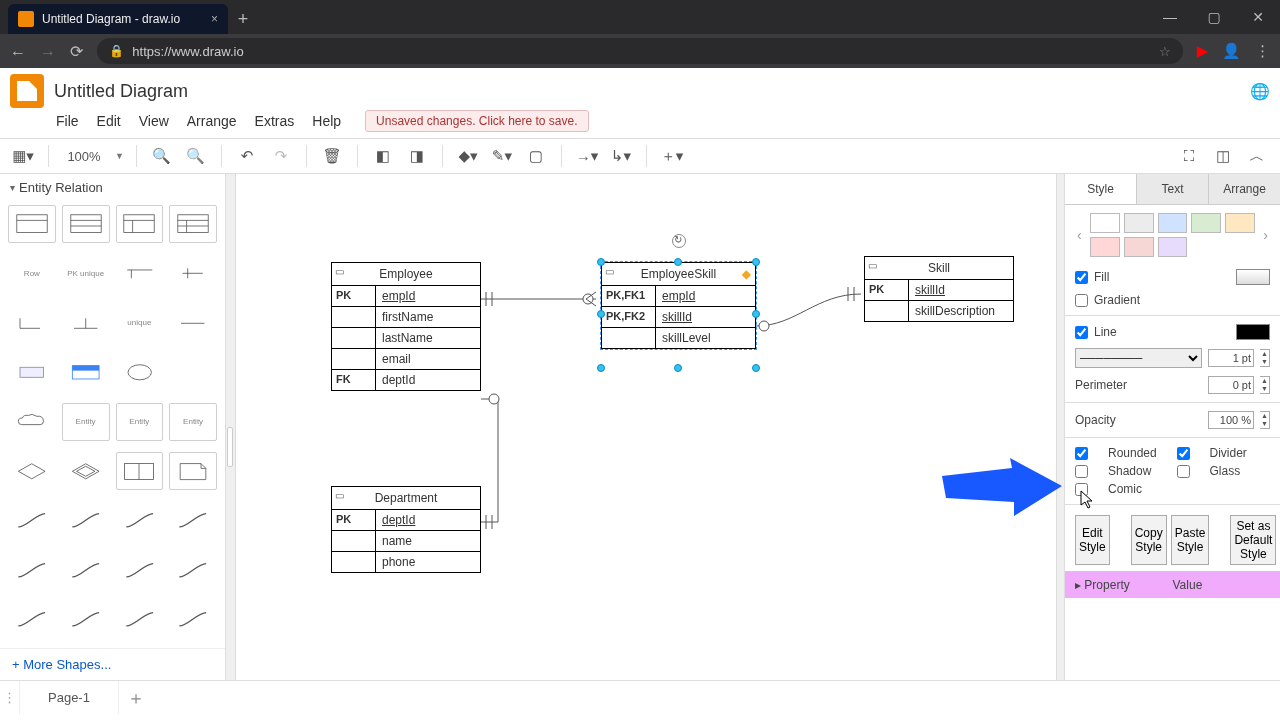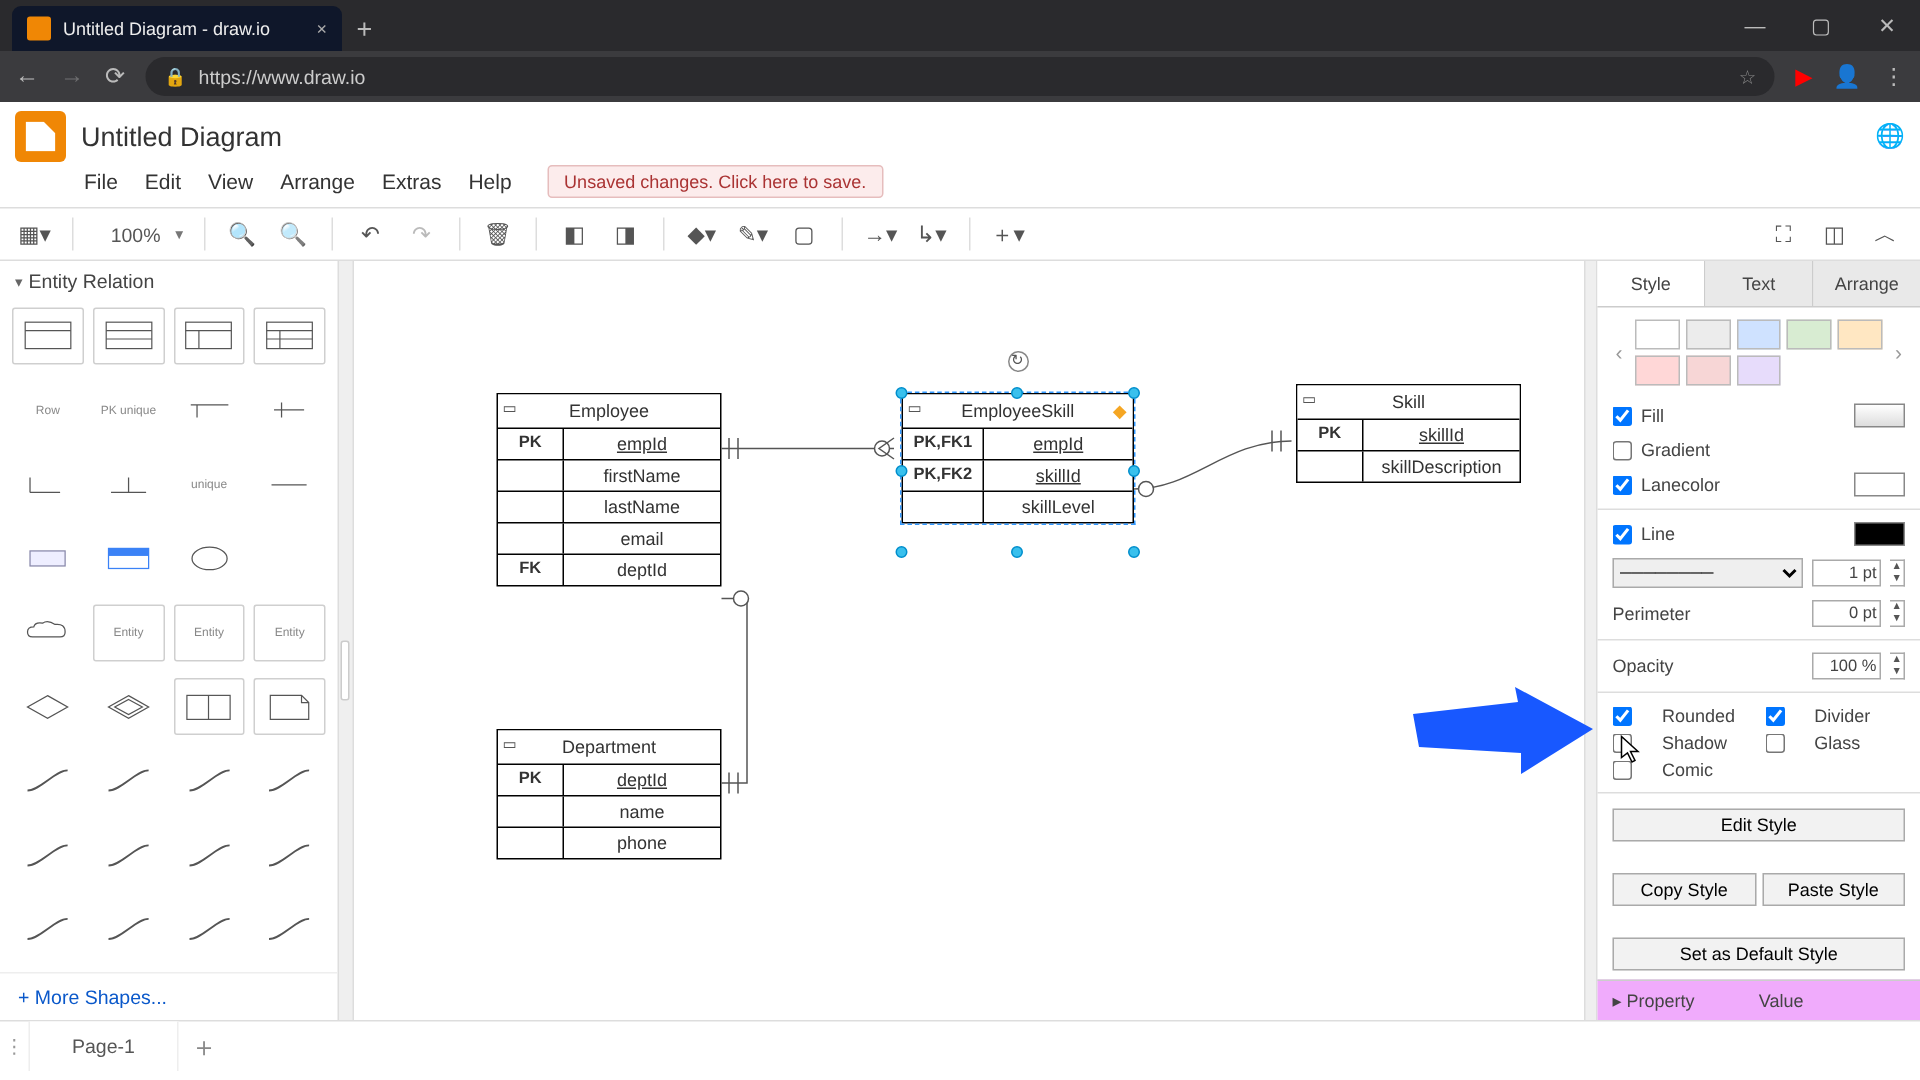--- a/index.html
+++ b/index.html
@@ -25,21 +25,21 @@
 .app-logo::after { content: ""; position: absolute; inset: 7px; background: #fff; clip-path: polygon(0 0, 60% 0, 100% 40%, 100% 100%, 0 100%); }
 .app-title { font-size: 18px; color: #333; }
 .globe { margin-left: auto; color: #888; font-size: 16px; }
 
 .menubar { display: flex; align-items: center; gap: 18px; padding: 0 12px 6px 56px; font-size: 14px; }
 .menubar .save-warn { border: 1px solid #e6bdbd; background: #fcecec; color: #a33; padding: 3px 10px; border-radius: 3px; font-size: 12px; margin-left: 6px; }
 
 .toolbar { border-top: 1px solid #ddd; border-bottom: 1px solid #ddd; height: 36px; display: flex; align-items: center; padding: 0 10px; gap: 8px; color: #555; }
 .toolbar .sep { width: 1px; height: 22px; background: #ddd; margin: 0 4px; }
 .toolbar .tbtn { width: 26px; height: 26px; display: flex; align-items: center; justify-content: center; font-size: 15px; }
-.toolbar .zoom { font-size: 13px; width: 46px; text-align: right; }
+.toolbar .zoom { font-size: 13px; width: 46px; text-align: center; }
 .toolbar .right-tools { margin-left: auto; display: flex; gap: 8px; }
 
 
 .workspace { display: flex; height: calc(720px - 34px - 34px - 44px - 32px - 36px - 34px); } 
 .workspace { height: 506px; }
 
 .sidebar { width: 226px; border-right: 1px solid #ddd; display: flex; flex-direction: column; }
 .sidebar-title { padding: 6px 10px; font-size: 13px; color: #444; display:flex; align-items:center; gap:4px;}
 .sidebar-title::before { content:"▾"; font-size:10px; color:#666;}
 .shape-grid { padding: 4px 8px; display: grid; grid-template-columns: repeat(4, 1fr); gap: 6px; overflow-y: auto; flex: 1; }
@@ -49,21 +49,21 @@
 .more-shapes { border-top: 1px solid #eee; padding: 8px 12px; color: #0a58ca; font-size: 13px; }
 
 .canvas-wrap { flex: 1; background: #efefef; position: relative; overflow: hidden; }
 .canvas-page { position: absolute; left: 10px; top: 0; width: 820px; height: 100%; background: #fff; box-shadow: 0 0 0 1px #ddd; }
 .canvas-handle { position:absolute; left:1px; top:50%; width:6px; height:40px; background:#fff; border:1px solid #ccc; border-radius:2px;}
 
 
 .ertable { position: absolute; border: 1px solid #000; background: #fff; font-size: 12px; }
 .ertable .thead { background:#fff; text-align:center; padding:4px; border-bottom:1px solid #000; font-weight:500; position:relative;}
 .ertable .thead .mini { position:absolute; left:3px; top:3px; font-size:10px; color:#555;}
-.ertable .trow { display:flex; border-bottom:1px solid #000;text-align:center; }
+.ertable .trow { display:flex; border-bottom:1px solid #000; }
 .ertable .trow:last-child{border-bottom:none;}
 .ertable .kcol { width:44px; border-right:1px solid #000; padding:3px 4px; font-weight:bold; font-size:11px;}
 .ertable .vcol { flex:1; padding:3px 6px; }
 .ertable.sel { outline: 1px dashed #3399ff; }
 .selhandle { position:absolute; width:8px; height:8px; background:#39c0ed; border:1px solid #008ecc; border-radius:50%;}
 .rotate-handle{position:absolute; width:14px; height:14px; border:1px solid #888; border-radius:50%; background:#fff;}
 .rotate-handle::after{content:"↻"; font-size:10px; position:absolute; left:1px; top:-1px; color:#555;}
 
 .conn { position:absolute; stroke:#555; fill:none; }
 
@@ -80,21 +80,21 @@
 .prop-row{ display:flex; align-items:center; padding:4px 10px; gap:6px;}
 .prop-row input[type=checkbox]{ margin:0;}
 .prop-row .lbl{ flex:1;}
 .prop-row .chip{ width:34px; height:16px; border:1px solid #888; background:#fff;}
 .prop-row .chipline{ width:34px; height:16px; border:1px solid #888; background:#000;}
 .prop-row .numbox{ width:46px; height:18px; border:1px solid #aaa; text-align:right; padding-right:2px; font-size:11px; display:flex; align-items:center; justify-content:flex-end;}
 .prop-row .stepper{ width:10px; height:18px; border:1px solid #aaa; border-left:none; display:flex; flex-direction:column; font-size:7px; line-height:8px; text-align:center; color:#555;}
 select.linestyle{ flex:1; height:20px; border:1px solid #aaa; font-size:11px;}
 .check-grid{ display:grid; grid-template-columns:1fr 1fr; gap:4px 8px; padding:4px 10px;}
 .check-grid label{ display:flex; gap:20px; align-items:center;}
-.style-btns{ padding:6px 10px; display:flex; flex-direction:column; gap:21px;}
+.style-btns{ padding:6px 10px; display:flex; flex-direction:row; gap:21px;}
 .style-btns button{ border:1px solid #aaa; background:#f2f2f2; padding:3px; font-size:12px;}
 .style-btns .row2{ display:flex; gap:4px;}
 .style-btns .row2 button{flex:1;}
 .prop-head{ display:flex; padding:6px 10px; background:#f0abfc; border-top:1px solid #ccc; font-weight:500;}
 .prop-head span:first-child{flex:1;}
 .prop-head span:last-child{flex:1;}
 
 
 .page-tabs { height: 34px; border-top: 1px solid #ddd; display:flex; align-items:stretch; }
 .page-tabs .grip{ width:20px; display:flex; align-items:center; justify-content:center; color:#999; border-right:1px solid #eee;}
@@ -497,25 +497,20 @@
     </div>
 
     <div class="prop-row">
       <input type="checkbox" checked="" style="">
       <span class="lbl">Fill</span>
       <span class="chip" style="background:linear-gradient(#fff,#ddd)"></span>
     </div>
     <div class="prop-row">
       <input type="checkbox" style="">
       <span class="lbl">Gradient</span>
-    </div>
-    <div class="prop-row">
-      <input type="checkbox" checked="" style="">
-      <span class="lbl">Lanecolor</span>
-      <span class="chip"></span>
     </div>
     <div style="border-top:1px solid #ddd;margin:4px 0"></div>
     <div class="prop-row">
       <input type="checkbox" checked="" style="">
       <span class="lbl">Line</span>
       <span class="chipline"></span>
     </div>
     <div class="prop-row">
       <select class="linestyle"><option>────────</option></select>
       <span class="numbox">1 pt</span>

